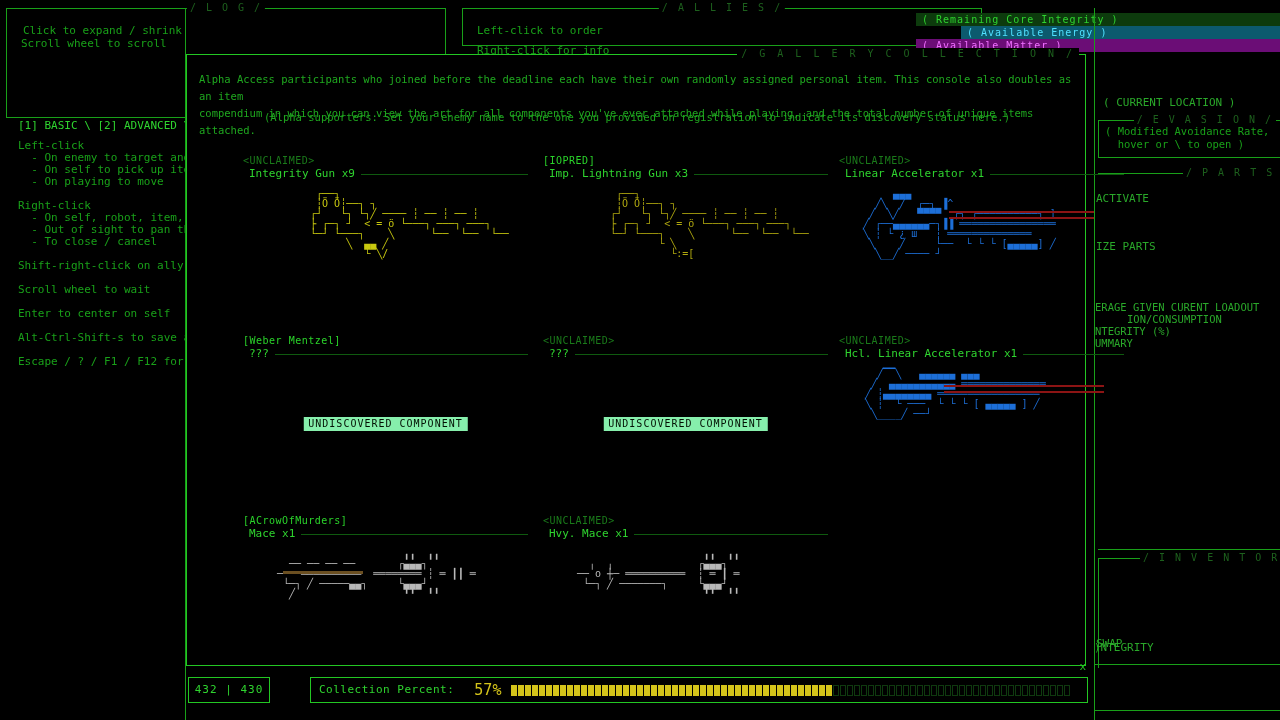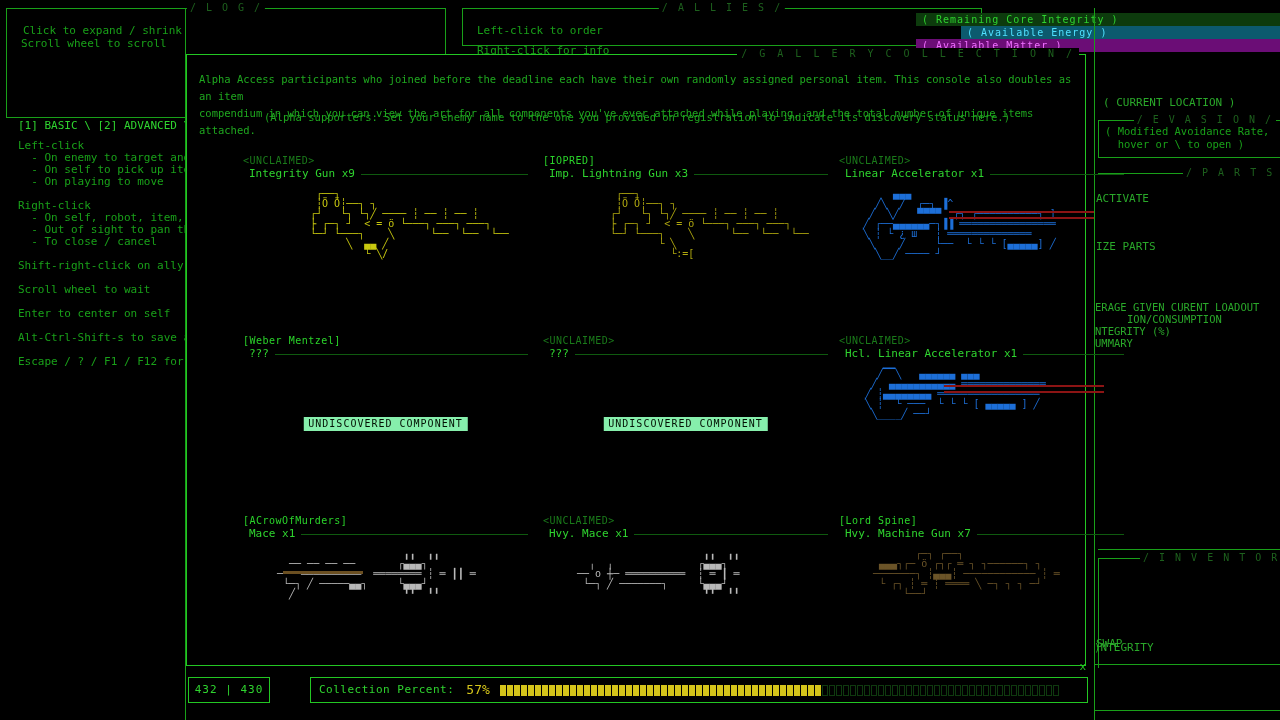--- a/index.html
+++ b/index.html
@@ -29,21 +29,21 @@
   .iname{font-size:11px;color:#2fd42f;white-space:nowrap;display:inline-block;padding-left:6px;}
   .namerow{display:flex;align-items:center;margin-top:1px;}
   .namerule{flex:1;height:1px;background:#0f5a0f;margin-left:6px;}
   .art{position:absolute;left:0;top:34px;width:285px;height:120px;font-size:10px;line-height:10px;white-space:pre;font-family:"DejaVu Sans Mono",monospace;}
   .undisc{position:absolute;top:82px;left:50%;transform:translateX(-50%);background:#86efac;color:#031003;font-size:10px;padding:1px 5px;letter-spacing:1px;white-space:nowrap;}
   .closex{position:absolute;right:-1px;bottom:-8px;color:#23c723;font-size:11px;}
   
   .countbox{position:absolute;left:188px;top:677px;width:82px;height:26px;border:1px solid #23c723;color:#2fd42f;font-size:11px;display:flex;align-items:center;justify-content:center;letter-spacing:1px;box-sizing:border-box;}
   .collbox{position:absolute;left:310px;top:677px;width:778px;height:26px;border:1px solid #23c723;display:flex;align-items:center;box-sizing:border-box;padding-left:8px;}
   .colllabel{color:#2fd42f;font-size:11px;white-space:nowrap;letter-spacing:0.5px;}
-  .collpct{color:#d4c41a;font-size:13px;margin-left:12px;}
+  .collpct{color:#d4c41a;font-size:15px;margin-left:20px;}
   .blocks{display:flex;margin-left:10px;gap:1px;}
   .blk{width:6px;height:11px;box-sizing:border-box;}
   .blk.on{background:#d4c41a;}
   .blk.off{border:1px solid #0f3a0f;background:#000;}
   
   .side{position:absolute;white-space:pre;font-size:11px;color:#2aa82a;}
 </style>
 </head>
 <body>
 
@@ -218,32 +218,20 @@
     <div class="namerow">
         <span class="iname">Hvy. Mace x1</span>
         <span class="namerule"></span>
       </div>
     <div class="art" style="color:#b9b9b9;left:28px;">                      ╻╻  ╻╻
    ╷  ╷              ┌▄▄▄┐
  ── o ┼─ ══════════  ┆ ═ ┃ ═
   └─┐ ╱ ───────┐     └▄▄▄┘
                       ╹╹  ╹╹</div>
   </div>
-  <div class="cell" style="left:604px;top:460px;">
-    <div class="owner claimed">[Lord Spine]</div>
-    <div class="namerow">
-        <span class="iname">Hvy. Machine Gun x7</span>
-        <span class="namerule"></span>
-      </div>
-    <div class="art" style="color:#6b5428;left:28px;">        ┌─┐ ┌──┐
-  ▄▄▄┐┌─ ö ┌┐┌ ═ ┐ ┐──────┐ ┐
- ───────┐ ┆▄▄▄┆ ──────────── ┆ ═
-  └ ┌┐ ┆ ═ ┆ ════ ╲ ─┐ ┐ ┐ ─┘
-      └──┘</div>
-  </div>
 </div>
 
 <div class="countbox">432 | 430</div>
 <div class="collbox">
   <span class="colllabel">Collection Percent:</span>
   <span class="collpct">57%</span>
   <span class="blocks" id="blocks">
       <span class="blk on"></span>
       <span class="blk on"></span>
       <span class="blk on"></span>

